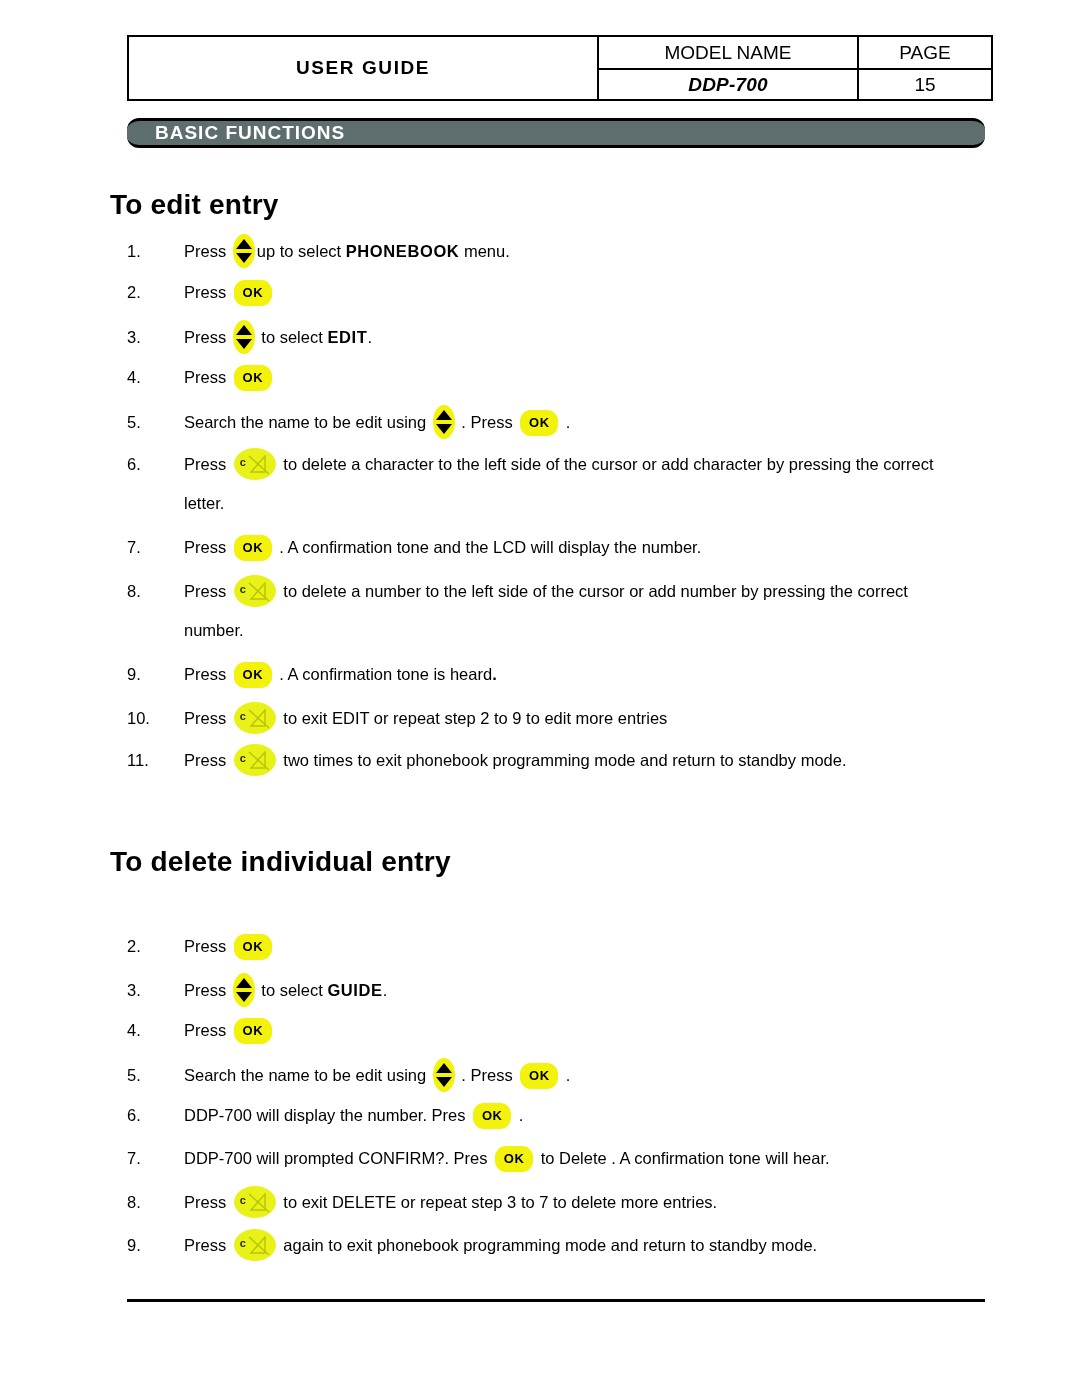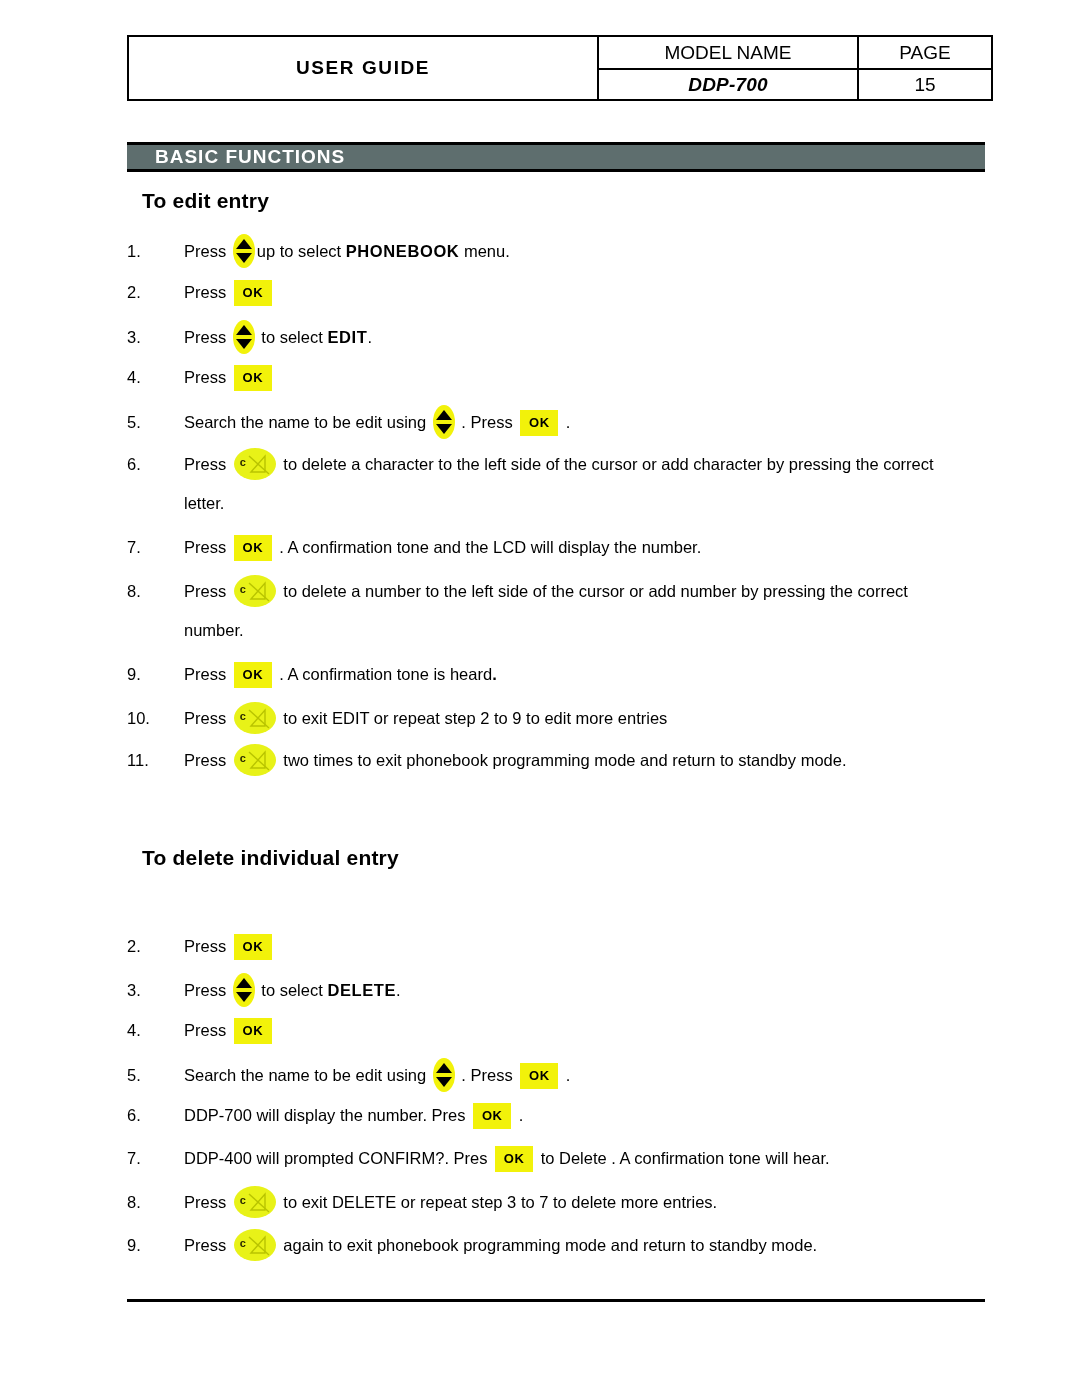--- a/index.html
+++ b/index.html
@@ -54,43 +54,44 @@
     font-style: italic;
     font-size: 19px;
     letter-spacing: 0.2px;
   }
   .cell-pagenum { font-size: 19px; }
 
   
   .banner {
     position: absolute;
     left: 127px;
-    top: 142px;
+    top: 118px;
     width: 858px;
     height: 30px;
     background: #5e6e6e;
     border-top: 3px solid #000;
     border-bottom: 3px solid #000;
     box-sizing: border-box;
     color: #ffffff;
     font-weight: bold;
     font-size: 19px;
     letter-spacing: 1px;
     display: flex;
     align-items: center;
     padding-left: 28px;
     box-sizing: border-box;
+    border-radius: 12px;
   }
 
   
   .sect-title {
     position: absolute;
-    left: 142px;
-    font-weight: bold;
-    font-size: 21px;
+    left: 110px;
+    font-weight: bold;
+    font-size: 28px;
     letter-spacing: 0.2px;
   }
   #title-edit   { top: 189px; }
   #title-delete { top: 846px; }
 
   
   .step {
     position: absolute;
     left: 127px;
     width: 900px;
@@ -156,20 +157,21 @@
     height: 26px;
     background: #f2f20a;
     color: #000;
     font-weight: bold;
     font-size: 13px;
     letter-spacing: 0.5px;
     text-align: center;
     line-height: 26px;
     margin: -2px 3px 0 3px;
     font-family: "Liberation Sans", sans-serif;
+    border-radius: 11px;
   }
 
   
   .key-cmute {
     width: 42px;
     height: 32px;
     margin: -3px 3px 0 3px;
   }
   .key-cmute .disc {
     position: absolute;
@@ -285,37 +287,37 @@
   </div>
 
   <div class="sect-title" id="title-delete">To delete individual entry</div>
 
 
   <div class="step" style="top:935px">
     <span class="num">2.</span><span class="body"><span>Press </span><span class="key key-ok">OK</span></span>
   </div>
 
   <div class="step" style="top:977px">
-    <span class="num">3.</span><span class="body"><span>Press </span><span class="key key-updown"><span class="disc"></span><span class="tri-up"></span><span class="tri-dn"></span></span><span> to select </span><span class="bk">DELETE</span><span>.</span></span>
+    <span class="num">3.</span><span class="body"><span>Press </span><span class="key key-updown"><span class="disc"></span><span class="tri-up"></span><span class="tri-dn"></span></span><span> to select </span><span class="bk">GUIDE</span><span>.</span></span>
   </div>
 
   <div class="step" style="top:1019px">
     <span class="num">4.</span><span class="body"><span>Press </span><span class="key key-ok">OK</span></span>
   </div>
 
   <div class="step" style="top:1062px">
     <span class="num">5.</span><span class="body"><span>Search the name to be edit using  </span><span class="key key-updown"><span class="disc"></span><span class="tri-up"></span><span class="tri-dn"></span></span><span> .  Press </span><span class="key key-ok">OK</span><span> .</span></span>
   </div>
 
   <div class="step" style="top:1104px">
     <span class="num">6.</span><span class="body"><span>DDP-700 will display the number.  Pres </span><span class="key key-ok">OK</span><span>    .</span></span>
   </div>
 
   <div class="step" style="top:1147px">
-    <span class="num">7.</span><span class="body"><span>DDP-400 will prompted CONFIRM?.  Pres </span><span class="key key-ok">OK</span><span>     to Delete . A confirmation tone will hear.</span></span>
+    <span class="num">7.</span><span class="body"><span>DDP-700 will prompted CONFIRM?.  Pres </span><span class="key key-ok">OK</span><span>     to Delete . A confirmation tone will hear.</span></span>
   </div>
 
   <div class="step" style="top:1189px">
     <span class="num">8.</span><span class="body"><span>Press  </span><span class="key key-cmute"><span class="disc"></span><span class="cletter">c</span><svg width="24" height="24" viewBox="0 0 24 24">
             <path d="M4 20 L18 4 L18 20 Z" fill="none" stroke="#b9c400" stroke-width="1.4"></path>
             <line x1="2" y1="4" x2="22" y2="22" stroke="#b9c400" stroke-width="1.4"></line>
           </svg></span><span> to exit DELETE or repeat step 3 to 7 to delete more entries.</span></span>
   </div>
 
   <div class="step" style="top:1232px">

